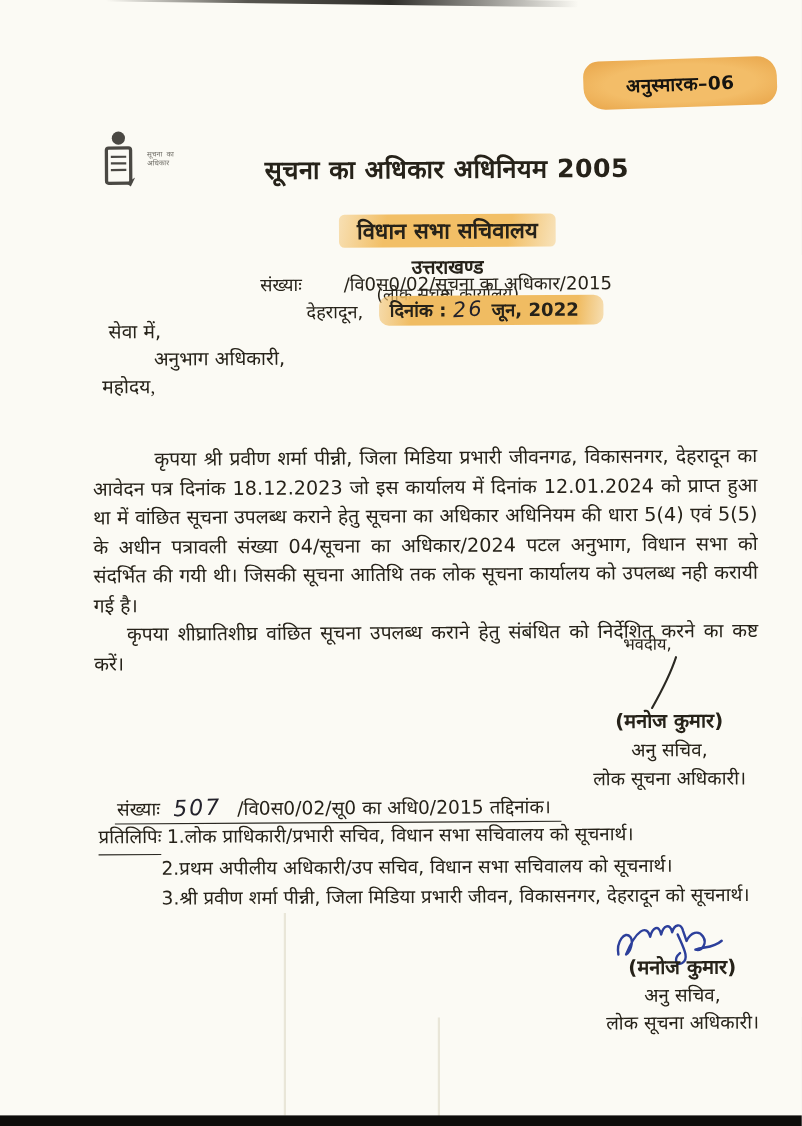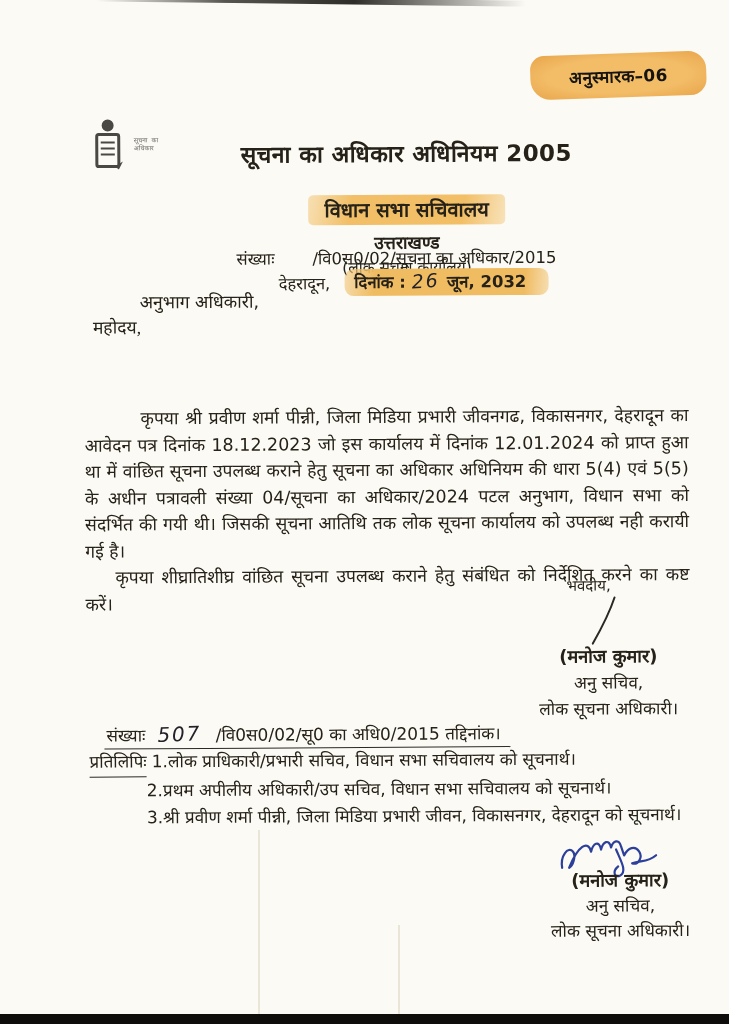--- a/index.html
+++ b/index.html
@@ -113,25 +113,26 @@
     <div class="ref-line">
       <span>संख्याः</span>
       <span class="val">/वि0स0/02/सूचना का अधिकार/2015</span>
     </div>
 
     <div class="date-line">
       <span>देहरादून,</span>
       <span class="date-hl">
         <span>दिनांक :</span>
         <span class="hand">26</span>
-        <span>जून,  2032</span>
+        <span>जून,  2022</span>
       </span>
     </div>
 
     <div class="recipient">
+      <div>सेवा में,</div>
       <div class="ind">अनुभाग अधिकारी,</div>
       <div class="greet">महोदय,</div>
     </div>
 
     <div class="letter-body">
       <p class="p1">कृपया श्री प्रवीण शर्मा पीन्नी, जिला मिडिया प्रभारी जीवनगढ, विकासनगर, देहरादून का आवेदन पत्र दिनांक 18.12.2023 जो इस कार्यालय में दिनांक 12.01.2024 को प्राप्त हुआ था में वांछित सूचना उपलब्ध कराने हेतु सूचना का अधिकार अधिनियम की धारा 5(4) एवं 5(5) के अधीन पत्रावली संख्या 04/सूचना का अधिकार/2024 पटल अनुभाग, विधान सभा को संदर्भित की गयी थी। जिसकी सूचना आतिथि तक लोक सूचना कार्यालय को उपलब्ध नही करायी गई है।</p>
       <p class="p2">कृपया शीघ्रातिशीघ्र वांछित सूचना उपलब्ध कराने हेतु संबंधित को निर्देशित करने का कष्ट करें।</p>
     </div>
 
     <div class="closing">भवदीय,</div>

